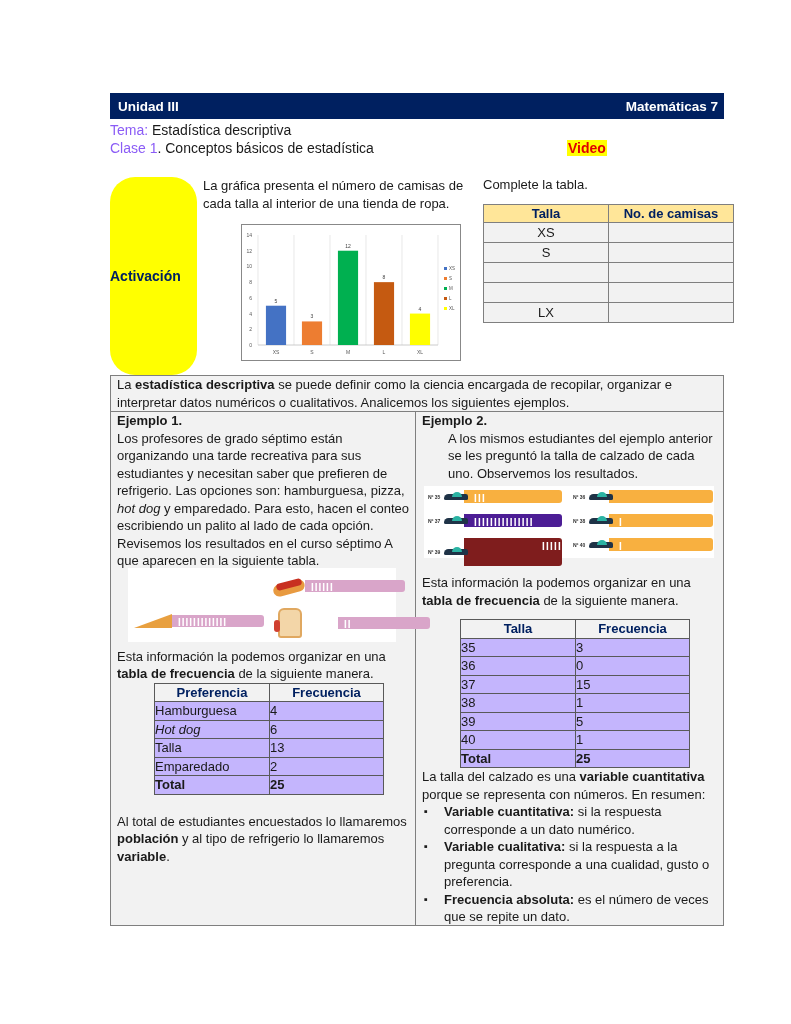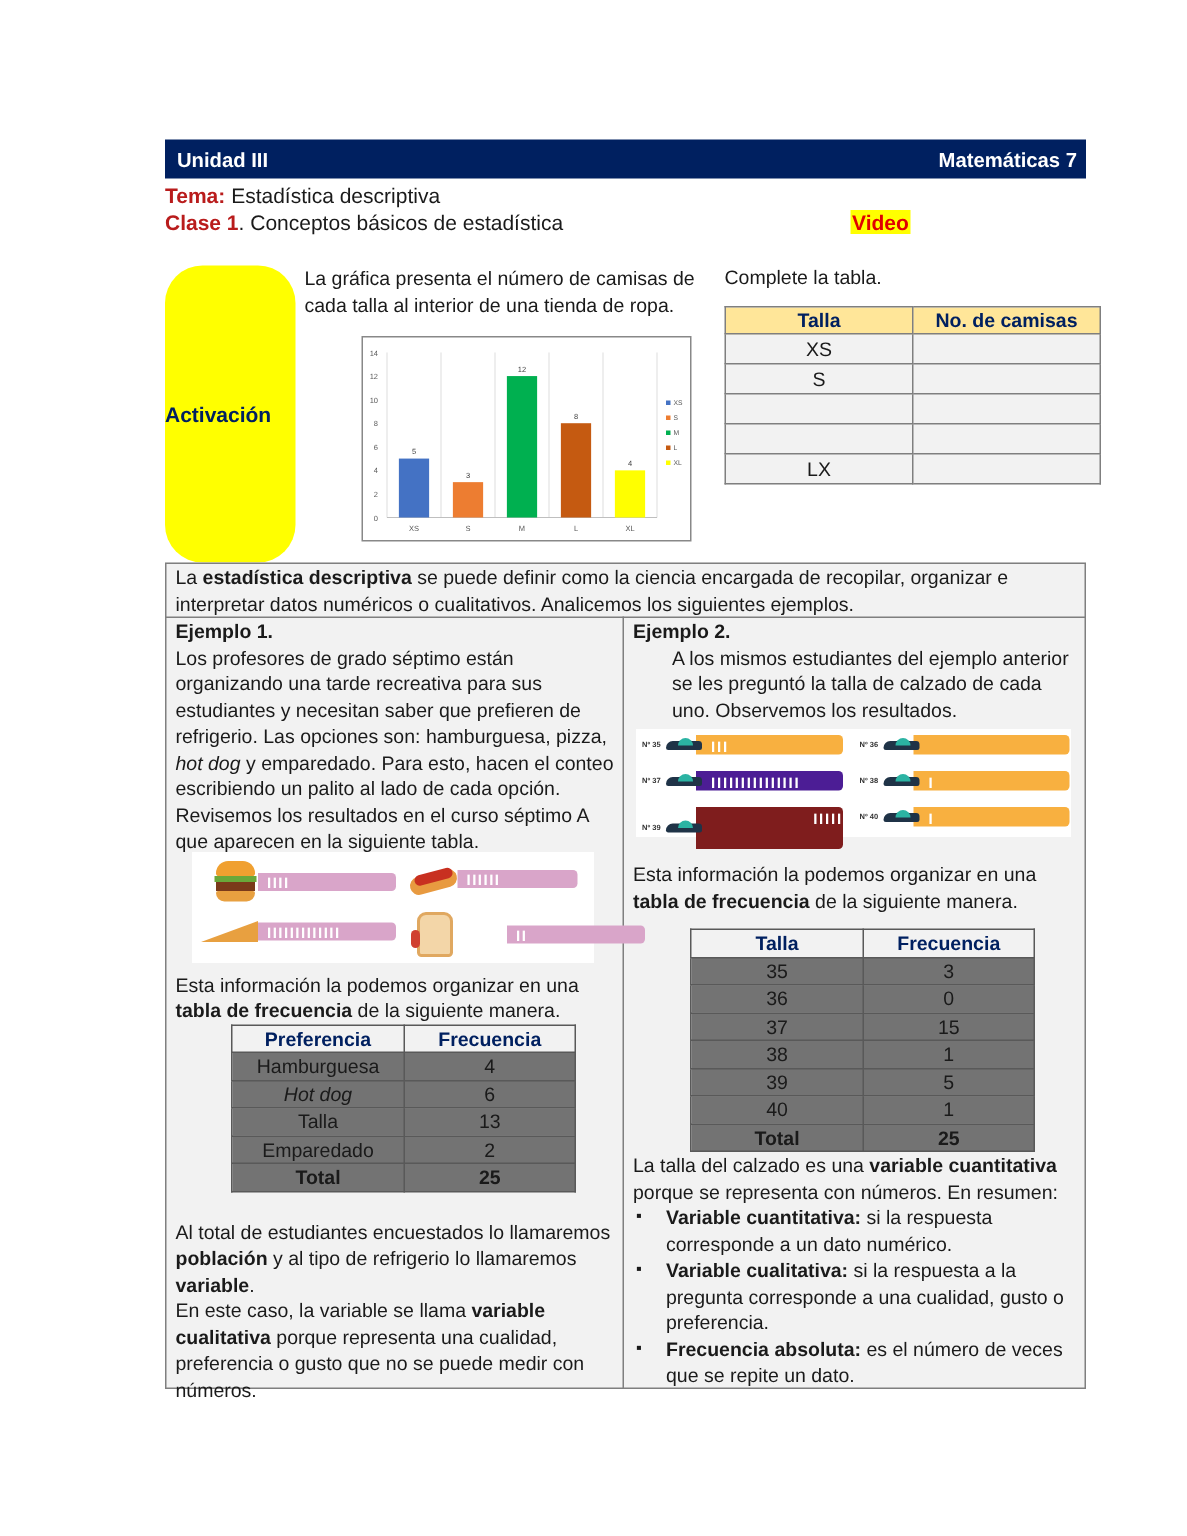--- a/index.html
+++ b/index.html
@@ -1,39 +1,39 @@
 <!DOCTYPE html>
 <html><head>
 <meta charset="utf-8">
 <style>
   * { box-sizing: border-box; margin: 0; padding: 0; }
   body { width: 791px; height: 1024px; background: #ffffff; font-family: "Liberation Sans", sans-serif; color: #1a1a1a; position: relative; overflow: hidden; }
   .header-bar { position: absolute; left: 110px; top: 93px; width: 614px; height: 26px; background: #002060; color: #fff; font-weight: bold; font-size: 13.5px; display: flex; justify-content: space-between; align-items: center; padding: 0 6px 0 8px; }
   .tema { position: absolute; left: 110px; top: 122px; font-size: 14px; }
   .clase { position: absolute; left: 110px; top: 140px; font-size: 14px; }
-  .navy { color: #b91c1c; font-weight: bold; }
+  .navy { color: #8b5cf6; font-weight: normal; }
   .video-link { position: absolute; left: 567px; top: 140px; background: #ffff00; color: #e00000; font-weight: bold; font-size: 14px; padding: 0 1px; cursor: pointer; }
   .activacion-box { position: absolute; left: 110px; top: 177px; width: 87px; height: 198px; background: #ffff00; display: flex; align-items: center; justify-content: flex-start; border-radius: 25px; }
   .activacion-box span { font-weight: bold; font-size: 14px; color: #002060; }
   .act-text { position: absolute; left: 203px; top: 177px; width: 270px; font-size: 13px; line-height: 18px; }
   .chart-frame { position: absolute; left: 241px; top: 224px; width: 220px; height: 137px; border: 1px solid #888; background: #fff; }
   .complete { position: absolute; left: 483px; top: 177px; font-size: 13px; }
   table { border-collapse: collapse; }
   .act-table { position: absolute; left: 483px; top: 204px; width: 251px; font-size: 13px; }
   .act-table th { background: #ffe699; color: #002060; font-weight: bold; height: 18px; border: 1px solid #7f7f7f; }
   .act-table td { background: #f2f2f2; height: 20px; border: 1px solid #7f7f7f; text-align: center; }
   .main-box { position: absolute; left: 110px; top: 375px; width: 614px; height: 551px; border: 1px solid #7f7f7f; background: #f2f2f2; }
   .intro { position: absolute; left: 117px; top: 376px; width: 605px; font-size: 13px; line-height: 18px; }
   .h-divider { position: absolute; left: 110px; top: 411px; width: 614px; height: 1px; background: #7f7f7f; }
   .v-divider { position: absolute; left: 415px; top: 411px; width: 1px; height: 515px; background: #7f7f7f; }
   .col1 { position: absolute; left: 117px; top: 412px; width: 295px; font-size: 13px; line-height: 17.5px; }
   .col2 { position: absolute; left: 422px; top: 412px; width: 298px; font-size: 13px; line-height: 17.5px; }
   .freq-table { font-size: 13px; }
   .freq-table th { color: #002060; font-weight: bold; border: 1px solid #595959; height: 18px; background: #f2f2f2; }
-  .freq-table td { border: 1px solid #595959; text-align: center; height: 18px; background: #737373; }
+  .freq-table td { border: 1px solid #595959; height: 18px; background: #c4b5fd; }
   .food-panel { position: absolute; left: 128px; top: 568px; width: 268px; height: 74px; background: #fff; }
   .shoe-panel { position: absolute; left: 424px; top: 486px; width: 290px; height: 72px; background: #fff; }
   .bar-row { position: absolute; display: flex; align-items: center; }
   .tally { font-family: "Liberation Sans", sans-serif; color: #fff; font-weight: bold; letter-spacing: 1px; font-size: 10px; }
   ul.summary { list-style: none; }
   ul.summary li { position: relative; padding-left: 22px; }
   ul.summary li::before { content: "▪"; position: absolute; left: 2px; top: 0; font-size: 11px; }
   b { font-weight: bold; }
 </style>
 </head>
@@ -175,43 +175,29 @@
         <tr>
           <td style="font-weight: bold;">Total</td>
           <td style="font-weight: bold;">25</td>
         </tr>
       </tbody>
   </table>
   <div style="height:18px"></div>
   <div>
     <span>Al total de estudiantes encuestados lo llamaremos </span><b>población</b><span> y al tipo de refrigerio lo llamaremos </span><b>variable</b><span>.</span>
   </div>
-  <div>
-    <span>En este caso, la variable se llama </span><b>variable cualitativa</b><span> porque representa una cualidad, preferencia o gusto que no se puede medir con números.</span>
-  </div>
 </div>
 
 <div class="food-panel">
-  <div class="bar-row" style="left:14px; top:6px;">
-    <span style="display:inline-block;width:30px;height:28px;position:relative;">
-      <span style="position:absolute;left:2px;top:0;width:26px;height:10px;background:#f0a030;border-radius:13px 13px 3px 3px;"></span>
-      <span style="position:absolute;left:1px;top:10px;width:28px;height:4px;background:#6aa83a;"></span>
-      <span style="position:absolute;left:2px;top:14px;width:26px;height:6px;background:#7a3a1a;"></span>
-      <span style="position:absolute;left:2px;top:20px;width:26px;height:7px;background:#e8a040;border-radius:2px 2px 8px 8px;"></span>
-    </span>
-    <span style="display:inline-block;width:92px;height:12px;background:#d9a5c9;border-radius:0 3px 3px 0;padding-left:6px;line-height:12px;">
-      <span class="tally">IIII</span>
-    </span>
-  </div>
   <div class="bar-row" style="left:145px; top:8px;">
     <span style="display:inline-block;width:32px;height:20px;position:relative;">
       <span style="position:absolute;left:0;top:6px;width:32px;height:12px;background:#e89a40;border-radius:8px;transform:rotate(-15deg);"></span>
       <span style="position:absolute;left:3px;top:5px;width:26px;height:7px;background:#c83020;border-radius:5px;transform:rotate(-15deg);"></span>
     </span>
-    <span style="display:inline-block;width:80px;height:12px;background:#d9a5c9;border-radius:0 3px 3px 0;padding-left:6px;line-height:12px;">
+    <span style="display:inline-block;width:100px;height:12px;background:#d9a5c9;border-radius:0 3px 3px 0;padding-left:6px;line-height:12px;">
       <span class="tally">IIIIII</span>
     </span>
   </div>
   <div class="bar-row" style="left:6px; top:46px;">
     <span style="display:inline-block;width:0;height:0;border-bottom:14px solid #e8a040;border-left:38px solid transparent;margin-right:0px;"></span>
     <span style="display:inline-block;width:92px;height:12px;background:#d9a5c9;border-radius:0 3px 3px 0;padding-left:6px;line-height:12px;">
       <span class="tally">IIIIIIIIIIIII</span>
     </span>
   </div>
   <div class="bar-row" style="left:148px; top:38px;gap:34px;">

